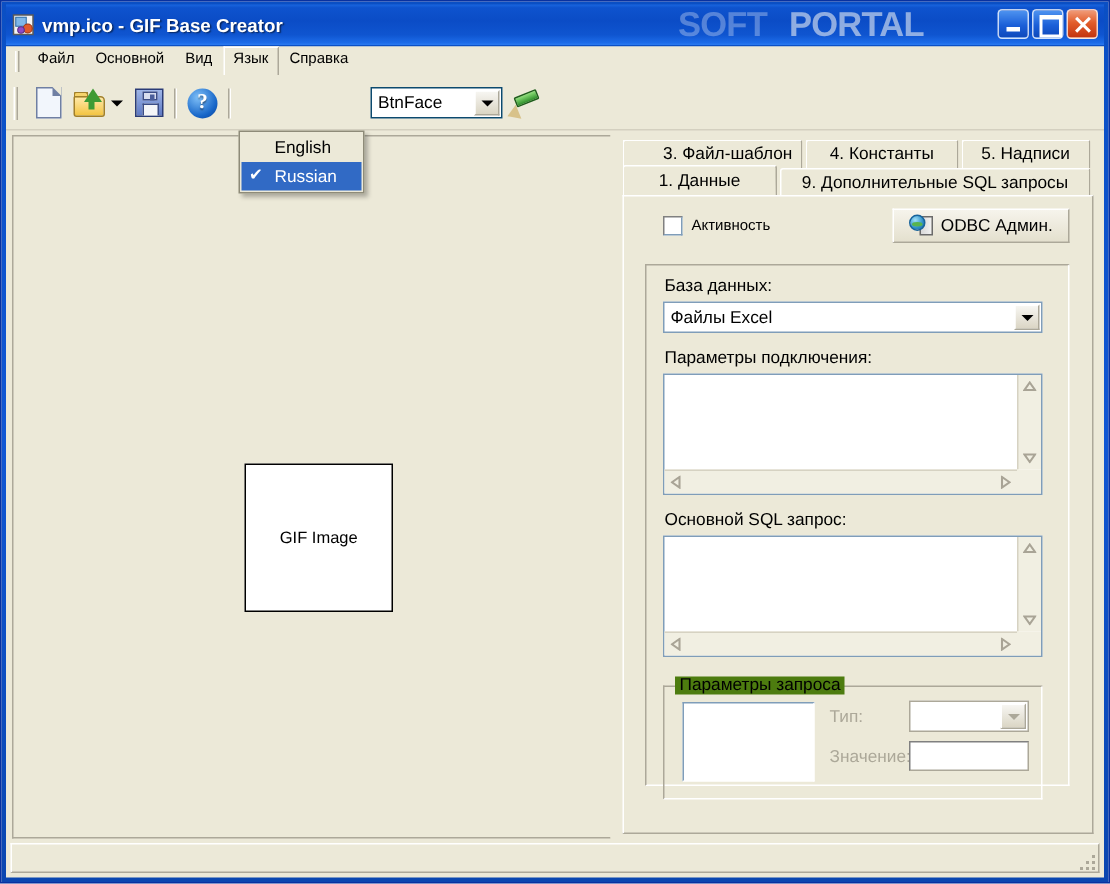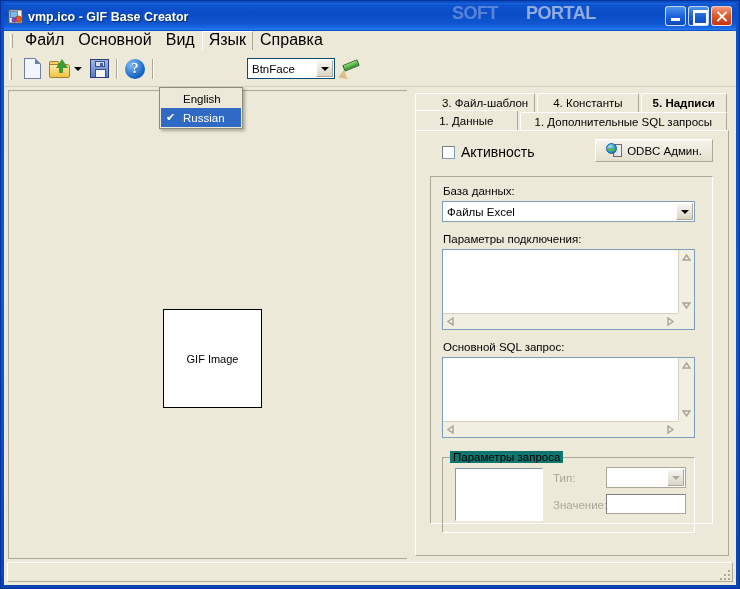--- a/index.html
+++ b/index.html
@@ -48,21 +48,21 @@
   }
   .watermark {
     position: absolute;
     left: 448px; top: -2px;
     width: 220px; height: 46px;
     pointer-events: none;
   }
   .wm-soft, .wm-portal {
     position: absolute;
     top: 2px;
-    font-size: 18px;
+    font-size: 23px;
     font-weight: bold;
     font-family: "Liberation Sans", sans-serif;
     letter-spacing: -0.5px;
   }
   .wm-soft {
     left: 0px;
     color: rgba(255,255,255,0.30);
   }
   .wm-portal {
     left: 74px;
@@ -113,21 +113,21 @@
     border-bottom: 1px solid #ECE9D8;
   }
   .menubar .grip {
     width: 3px; height: 14px;
     border-left: 1px solid #fff;
     border-right: 1px solid #ACA899;
     margin-right: 5px;
   }
   .menuitem {
     padding: 2px 7px 3px 7px;
-    font-size: 16px;
+    font-size: 10px;
     color: #000;
     white-space: nowrap;
     line-height: 14px;
   }
   .menuitem.open {
     background: #ECE9D8;
     border-left: 1px solid #fff;
     border-top: 1px solid #fff;
     border-right: 1px solid #ACA899;
     padding: 1px 6px 3px 6px;
@@ -328,21 +328,21 @@
 
   .chkrow {
     position:absolute; left:26px; top:13px;
     display:flex;align-items:center;gap:6px;
   }
   .chkbox {
     width:13px;height:13px;background:#fff;
     border:1px solid #7F9DB9;
     border-top-color:#808080;border-left-color:#808080;
   }
-  .chklabel{ font-size:14px; }
+  .chklabel{ font-size:10px; }
 
   .odbcbtn {
     position:absolute; right:15px; top:8px;
     width:118px; height:23px;
     background:linear-gradient(to bottom,#F6F4EC,#E4E0CE);
     border:1px solid #ACA899;
     border-top-color:#fff;border-left-color:#fff;
     display:flex;align-items:center;justify-content:center;gap:5px;
     font-size:11.5px;
   }
@@ -417,21 +417,21 @@
     position:absolute;background:#fff;border:1px solid #7F9DB9;
     border-right-color:#fff;border-bottom-color:#fff;
   }
 
   .subgroup {
     position:absolute;
     border:1px solid #ACA899;
     border-right-color:#fff;border-bottom-color:#fff;
   }
   .subgroup > .legend{
-    position:absolute;left:7px;top:-7px;background:#0f766e;
+    position:absolute;left:7px;top:-7px;background:#4d7c0f;
     padding:0 3px;font-size:11.5px;
   }
   .dimtext{ color:#ACA899; }
   .dimfield{
     position:absolute;background:#fff;
     border:1px solid #ACA899;border-top-color:#808080;border-left-color:#808080;
   }
 
   
   .statusbar {
@@ -551,26 +551,26 @@
       </div>
     </div>
 
     <div class="splitter"></div>
 
     <div class="rightpanel">
 
       <div class="tabrow">
         <div class="tab" style="width:122px;padding-left:20px;">3. Файл-шаблон</div>
         <div class="tab" style="width:103px;">4. Константы</div>
-        <div class="tab" style="width:88px;font-weight:bold;">5. Надписи</div>
+        <div class="tab" style="width:88px;">5. Надписи</div>
       </div>
 
       <div class="tabrow2">
         <div class="tab active" style="width:103px;">1. Данные</div>
-        <div class="tab" style="width:208px;">1. Дополнительные SQL запросы</div>
+        <div class="tab" style="width:208px;">9. Дополнительные SQL запросы</div>
       </div>
 
       <div class="tabbody">
 
         <div class="chkrow">
           <span class="chkbox"></span>
           <span class="chklabel">Активность</span>
         </div>
 
         <div class="odbcbtn">

